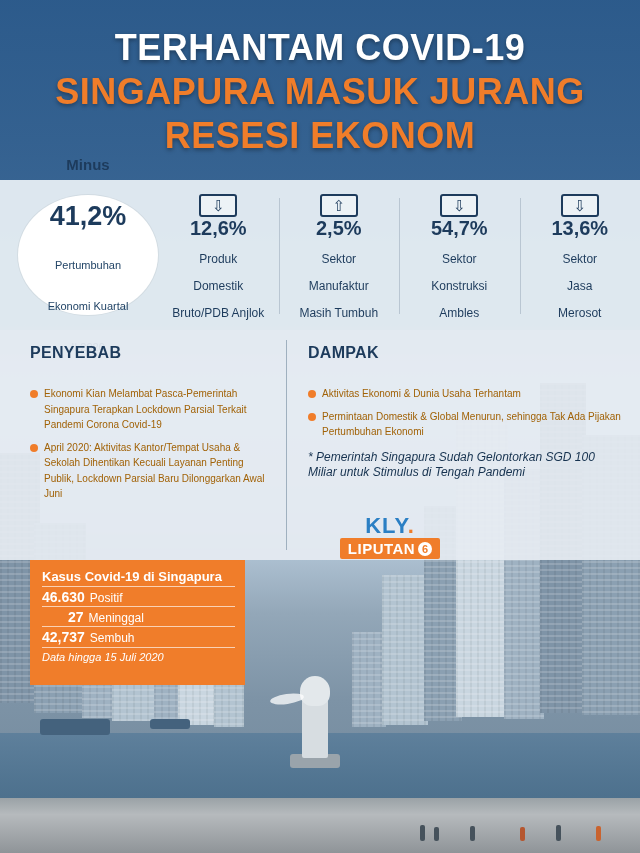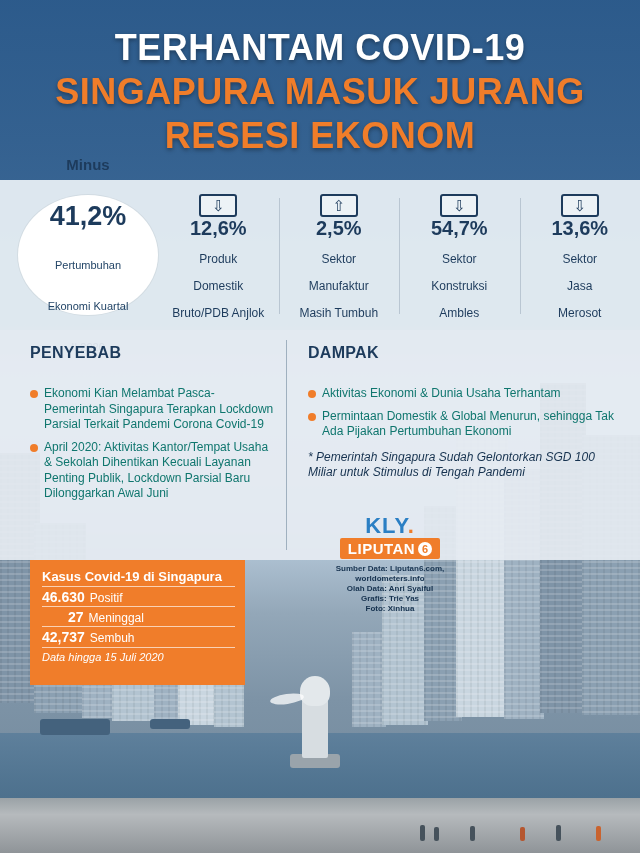--- a/index.html
+++ b/index.html
@@ -126,21 +126,21 @@
   .colR{flex:1;padding:14px 16px 0 22px;box-sizing:border-box;position:relative;}
   .colR::before{
     content:"";position:absolute;left:0;top:10px;bottom:10px;width:1px;background:#9fb0bf;
   }
   .sect-title{
     font-size:16px;font-weight:bold;color:#1d3b5c;margin-bottom:24px;letter-spacing:.3px;
   }
   ul.bullets{list-style:none;margin:0;padding:0;}
   ul.bullets li{
     position:relative;padding-left:14px;margin-bottom:7px;
-    font-size:12px;line-height:15.5px;color:#0f766e;
+    font-size:10px;line-height:15.5px;color:#a16207;
   }
   ul.bullets li::before{
     content:"";position:absolute;left:0;top:4px;width:8px;height:8px;border-radius:50%;
     background:#f07d2a;
   }
   .note{
     font-size:12px;line-height:15px;color:#16324f;font-style:italic;margin-top:10px;
   }
 
   
@@ -296,27 +296,20 @@
         <li>Permintaan Domestik &amp; Global Menurun, sehingga Tak Ada Pijakan Pertumbuhan Ekonomi</li>
       </ul>
       <div class="note">* Pemerintah Singapura Sudah Gelontorkan SGD 100 Miliar untuk Stimulus di Tengah Pandemi</div>
     </div>
 
   </div>
 
   <div class="logo">
     <div class="kly"><span>KLY</span><span class="dot">.</span></div>
     <div class="liputan"><span>LIPUTAN</span><span class="six">6</span></div>
-    <div class="credits">
-      <div>Sumber Data: Liputan6.com,</div>
-      <div>worldometers.info</div>
-      <div>Olah Data: Anri Syaiful</div>
-      <div>Grafis: Trie Yas</div>
-      <div>Foto: Xinhua</div>
-    </div>
   </div>
 
   <div class="casebox">
     <div class="ctitle">Kasus Covid-19 di Singapura</div>
     <div class="caserow">
       <span class="num">46.630</span>
       <span class="txt">Positif</span>
     </div>
     <div class="caserow r2">
       <span class="num">27</span>

